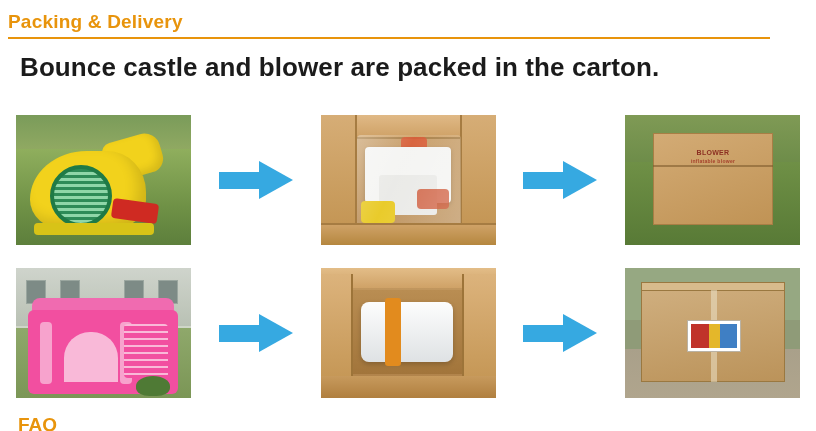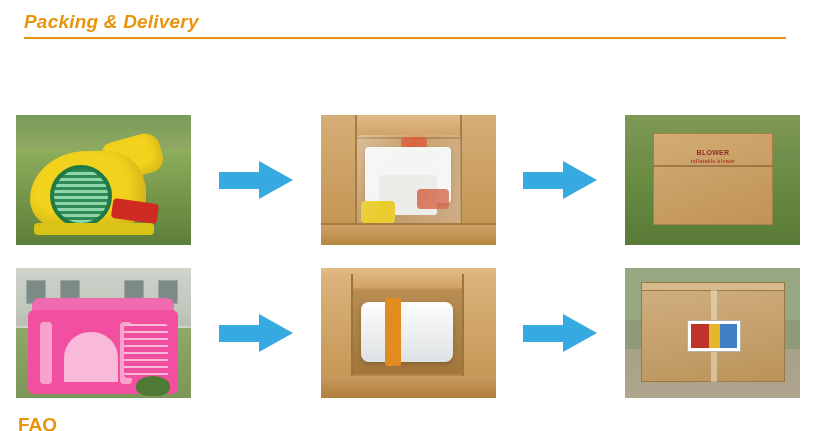--- a/index.html
+++ b/index.html
@@ -16,24 +16,23 @@
   }
   .page {
     position: relative;
     width: 816px;
     height: 431px;
     background: #ffffff;
   }
   
   .section-head {
     position: absolute;
-    left: 24px;
+    left: 8px;
     top: 10px;
     width: 762px;
-    font-style: italic;
   }
   .section-title {
     font-size: 19px;
     font-weight: bold;
     color: #e8940c;
     letter-spacing: 0.2px;
     line-height: 24px;
     padding-bottom: 3px;
   }
   .section-rule {
@@ -355,20 +354,21 @@
 </head>
 <body>
 
 <div class="page">
 
   <div class="section-head">
     <div class="section-title">Packing &amp; Delivery</div>
     <div class="section-rule"></div>
   </div>
 
+  <div class="headline">Bounce castle and blower are packed in the carton.</div>
 
   <div class="row row-1">
 
     <div class="photo">
       <div class="p1-sky"></div>
       <div class="p1-grass"></div>
       <div class="p1-snout"></div>
       <div class="p1-body"></div>
       <div class="p1-grill"></div>
       <div class="p1-red"></div>

